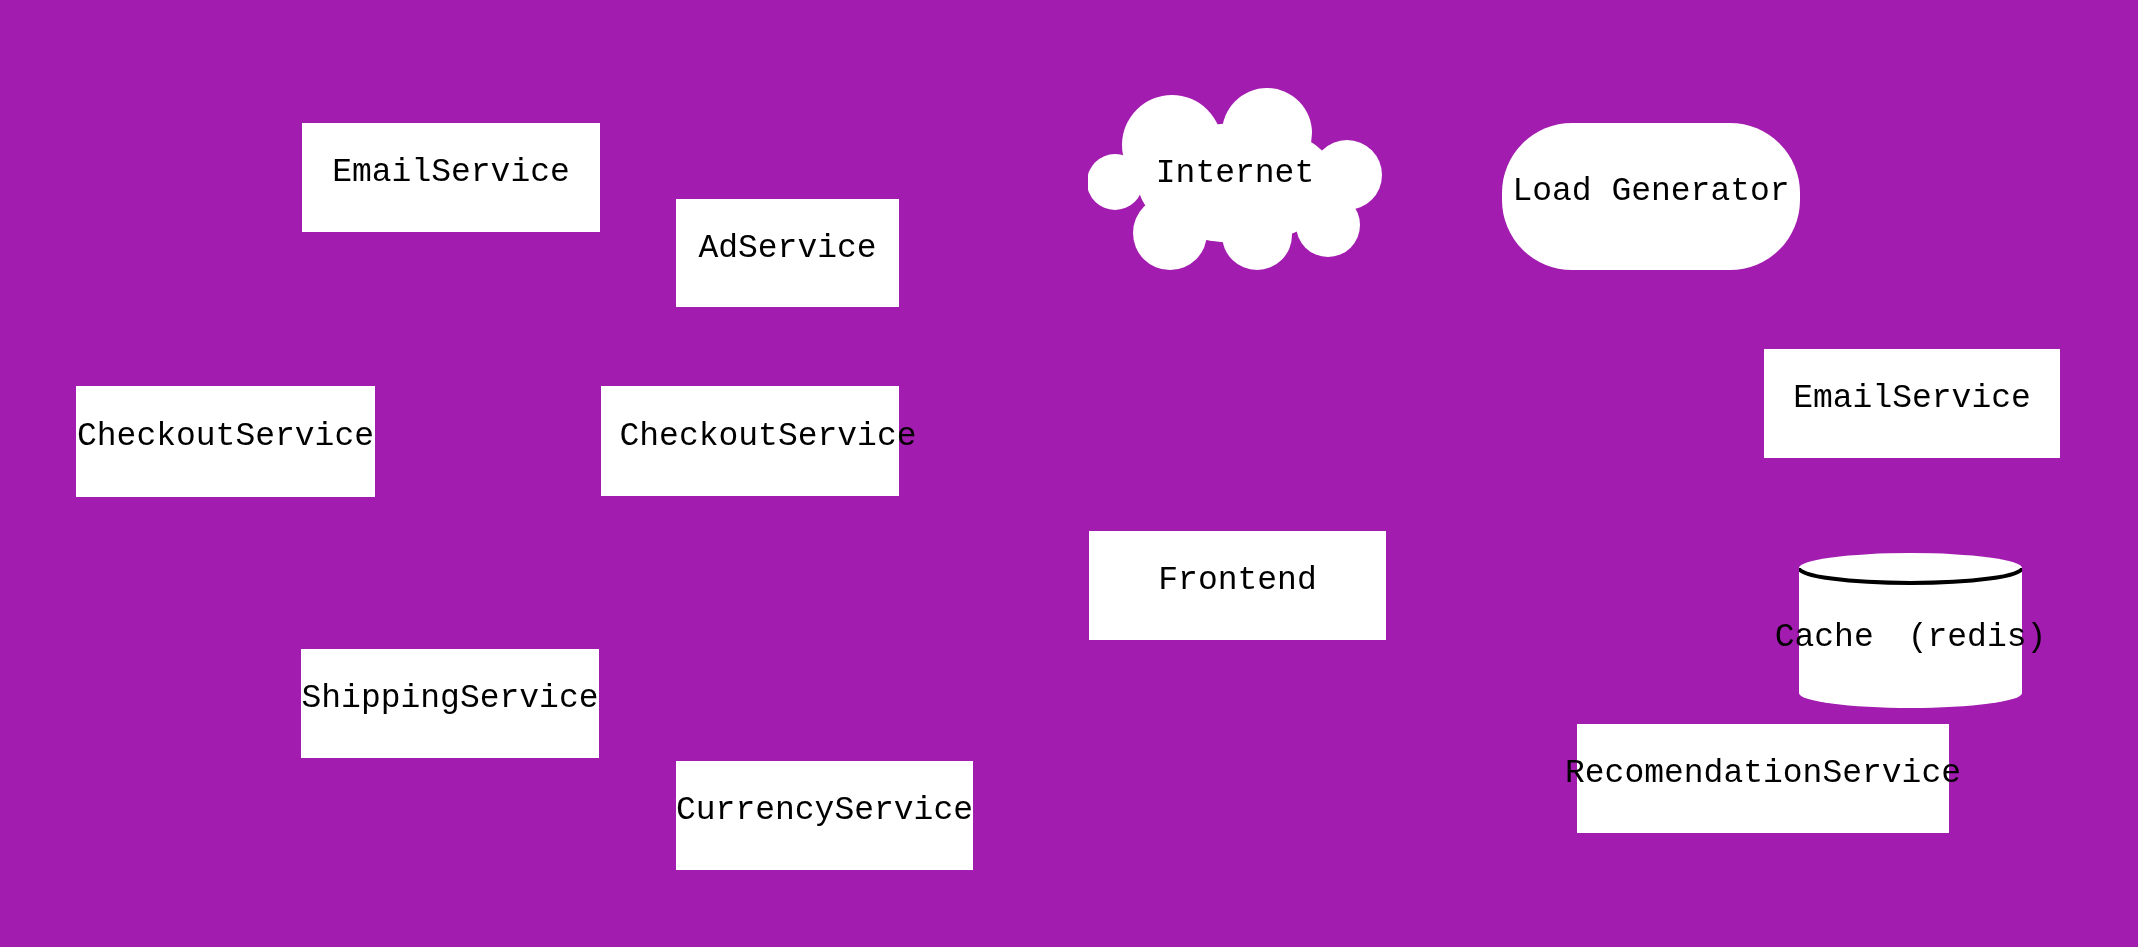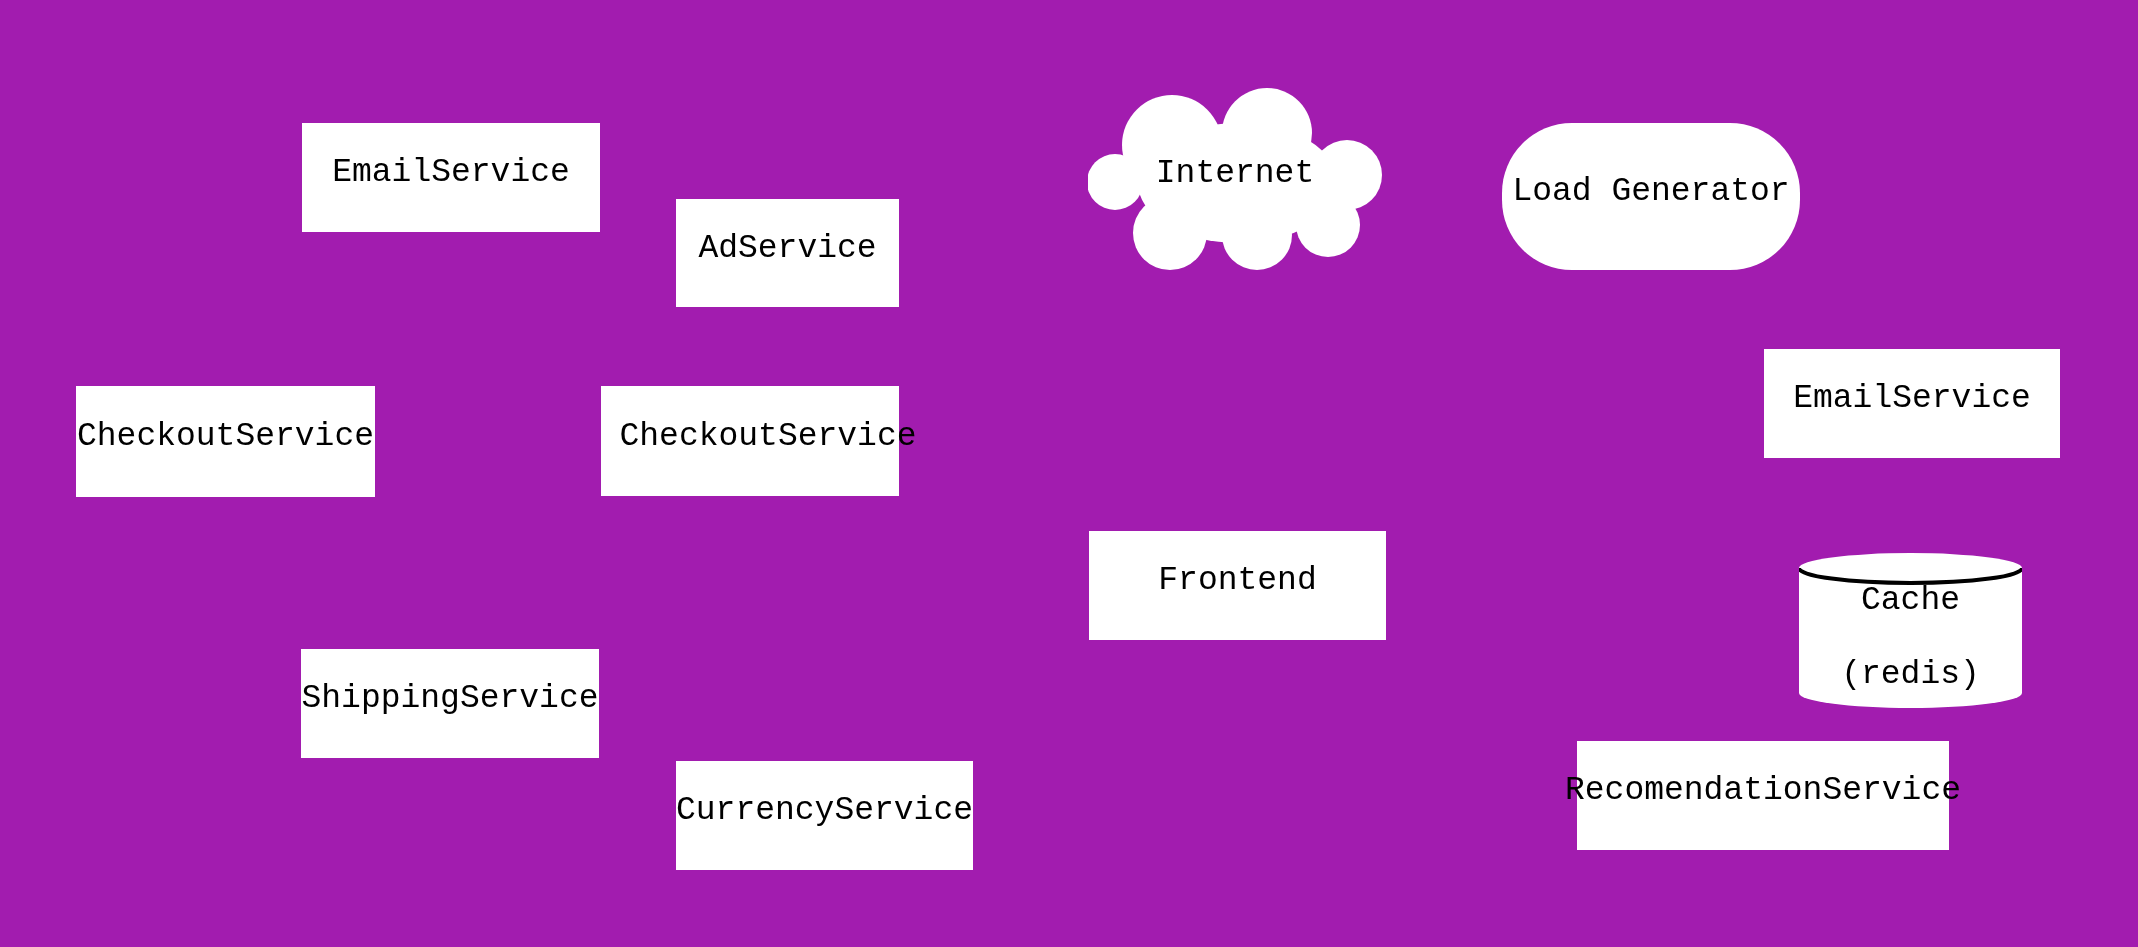--- a/index.html
+++ b/index.html
@@ -46,42 +46,42 @@
     position: absolute;
     left: 0; right: 0;
     top: 50%;
     transform: translateY(-62%);
     text-align: center;
   }
   .cyl-label {
     position: absolute;
     left: 0; right: 0; top: 0; bottom: 0;
     display: flex;
-    flex-direction: column;
+    flex-direction: row;
     align-items: center;
     justify-content: center;
     padding-top: 14px;
     text-align: center;
     line-height: 40px;
     gap: 34px;
   }
   
   .n-email        { left: 302px;  top: 123px; width: 298px; height: 109px; }
   .n-ad           { left: 676px;  top: 199px; width: 223px; height: 108px; }
   .n-internet     { left: 1088px; top: 88px;  width: 294px; height: 182px; }
   .n-loadgen      { left: 1502px; top: 123px; width: 298px; height: 147px; }
   .n-payment      { left: 76px;   top: 386px; width: 299px; height: 111px; }
   .n-checkout     { left: 601px;  top: 386px; width: 298px; height: 110px; padding-left: 36px; }
   .n-cart         { left: 1764px; top: 349px; width: 296px; height: 109px; }
   .n-frontend     { left: 1089px; top: 499px; width: 297px; height: 109px; margin-top: 32px; }
   .n-cache        { left: 1799px; top: 553px; width: 223px; height: 155px; }
   .n-shipping     { left: 301px;  top: 649px; width: 298px; height: 109px; }
   .n-currency     { left: 676px;  top: 761px; width: 297px; height: 109px; }
   .n-productcat   { left: 1052px; top: 761px; width: 375px; height: 107px; }
-  .n-recomendation{ left: 1577px; top: 724px; width: 372px; height: 109px; margin-top: 17px; }
+  .n-recomendation{ left: 1577px; top: 724px; width: 372px; height: 109px; }
 </style>
 </head>
 <body>
 
 <div class="canvas">
 
   <div class="node rect n-email">
     <span>EmailService</span>
   </div>
 

